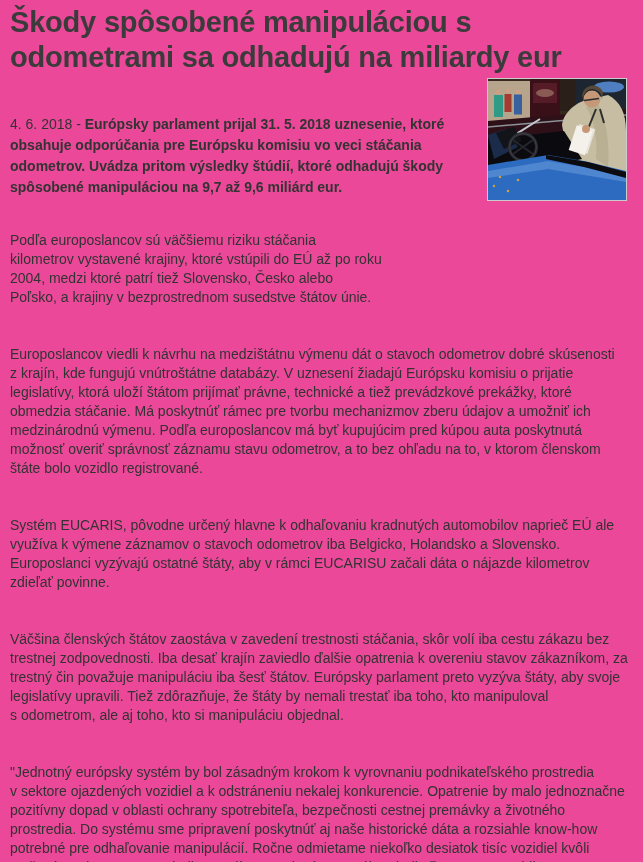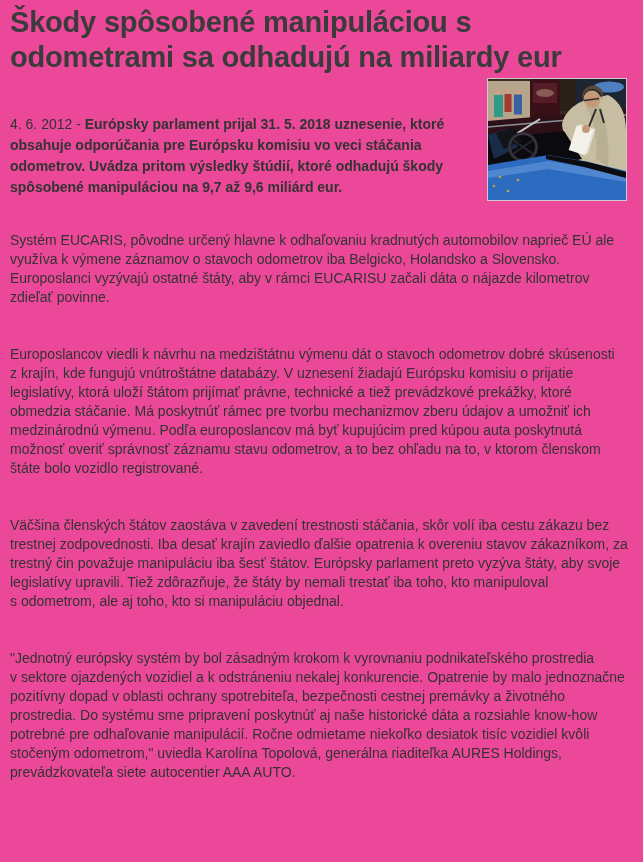--- a/index.html
+++ b/index.html
@@ -96,37 +96,41 @@
       <path d="M0,92 L60,82 L120,92 L138,98 L138,103 L60,90 L0,99 Z" fill="#5b8fd6" opacity="0.75"></path>
       <path d="M58,76 L100,83 L138,93 L138,99 L96,88 L58,80 Z" fill="#0c0c10"></path>
 
       <circle cx="12" cy="98" r="1.3" fill="#c9a23c"></circle>
       <circle cx="30" cy="101" r="1.3" fill="#c9a23c"></circle>
       <circle cx="20" cy="112" r="1.3" fill="#c9a23c"></circle>
       <circle cx="6" cy="107" r="1.2" fill="#c9a23c"></circle>
     </svg>
   </figure>
 
-  <p class="lead"><span class="date">4. 6. 2012 - </span><span class="lead-bold">Európsky parlament prijal 31. 5. 2018 uznesenie, ktoré
+  <p class="lead"><span class="date">4. 6. 2018 - </span><span class="lead-bold">Európsky parlament prijal 31. 5. 2018 uznesenie, ktoré
 obsahuje odporúčania pre Európsku komisiu vo veci stáčania
 odometrov. Uvádza pritom výsledky štúdií, ktoré odhadujú škody
 spôsobené manipuláciou na 9,7 až 9,6 miliárd eur.</span></p>
 
   <div class="body-text">
-    <div class="para">Systém EUCARIS, pôvodne určený hlavne k odhaľovaniu kradnutých automobilov naprieč EÚ ale
-využíva k výmene záznamov o stavoch odometrov iba Belgicko, Holandsko a Slovensko.
-Europoslanci vyzývajú ostatné štáty, aby v rámci EUCARISU začali dáta o nájazde kilometrov
-zdieľať povinne.</div>
+    <div class="para">Podľa europoslancov sú väčšiemu riziku stáčania
+kilometrov vystavené krajiny, ktoré vstúpili do EÚ až po roku
+2004, medzi ktoré patrí tiež Slovensko, Česko alebo
+Poľsko, a krajiny v bezprostrednom susedstve štátov únie.</div>
     <div class="para">Europoslancov viedli k návrhu na medzištátnu výmenu dát o stavoch odometrov dobré skúsenosti
 z krajín, kde fungujú vnútroštátne databázy. V uznesení žiadajú Európsku komisiu o prijatie
 legislatívy, ktorá uloží štátom prijímať právne, technické a tiež prevádzkové prekážky, ktoré
 obmedzia stáčanie. Má poskytnúť rámec pre tvorbu mechanizmov zberu údajov a umožniť ich
 medzinárodnú výmenu. Podľa europoslancov má byť kupujúcim pred kúpou auta poskytnutá
 možnosť overiť správnosť záznamu stavu odometrov, a to bez ohľadu na to, v ktorom členskom
 štáte bolo vozidlo registrované.</div>
+    <div class="para">Systém EUCARIS, pôvodne určený hlavne k odhaľovaniu kradnutých automobilov naprieč EÚ ale
+využíva k výmene záznamov o stavoch odometrov iba Belgicko, Holandsko a Slovensko.
+Europoslanci vyzývajú ostatné štáty, aby v rámci EUCARISU začali dáta o nájazde kilometrov
+zdieľať povinne.</div>
     <div class="para">Väčšina členských štátov zaostáva v zavedení trestnosti stáčania, skôr volí iba cestu zákazu bez
 trestnej zodpovednosti. Iba desať krajín zaviedlo ďalšie opatrenia k overeniu stavov zákazníkom, za
 trestný čin považuje manipuláciu iba šesť štátov. Európsky parlament preto vyzýva štáty, aby svoje
 legislatívy upravili. Tiež zdôrazňuje, že štáty by nemali trestať iba toho, kto manipuloval
 s odometrom, ale aj toho, kto si manipuláciu objednal.</div>
     <div class="para">"Jednotný európsky systém by bol zásadným krokom k vyrovnaniu podnikateľského prostredia
 v sektore ojazdených vozidiel a k odstráneniu nekalej konkurencie. Opatrenie by malo jednoznačne
 pozitívny dopad v oblasti ochrany spotrebiteľa, bezpečnosti cestnej premávky a životného
 prostredia. Do systému sme pripravení poskytnúť aj naše historické dáta a rozsiahle know-how
 potrebné pre odhaľovanie manipulácií. Ročne odmietame niekoľko desiatok tisíc vozidiel kvôli

